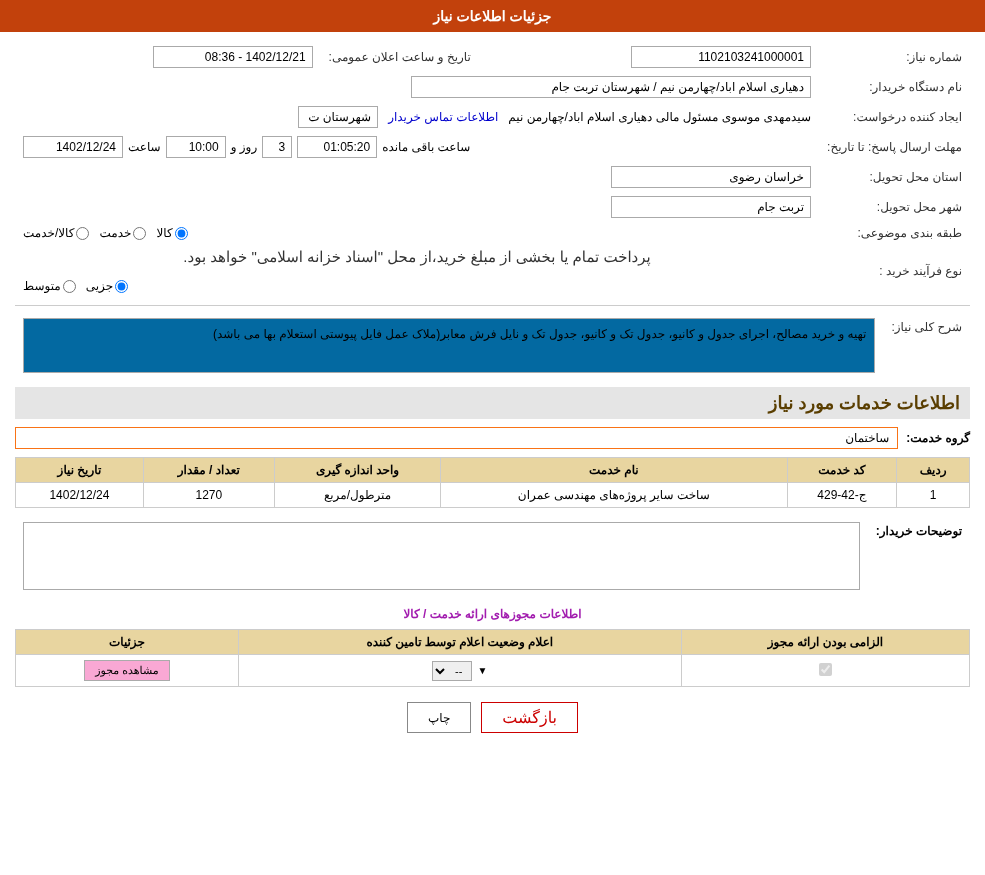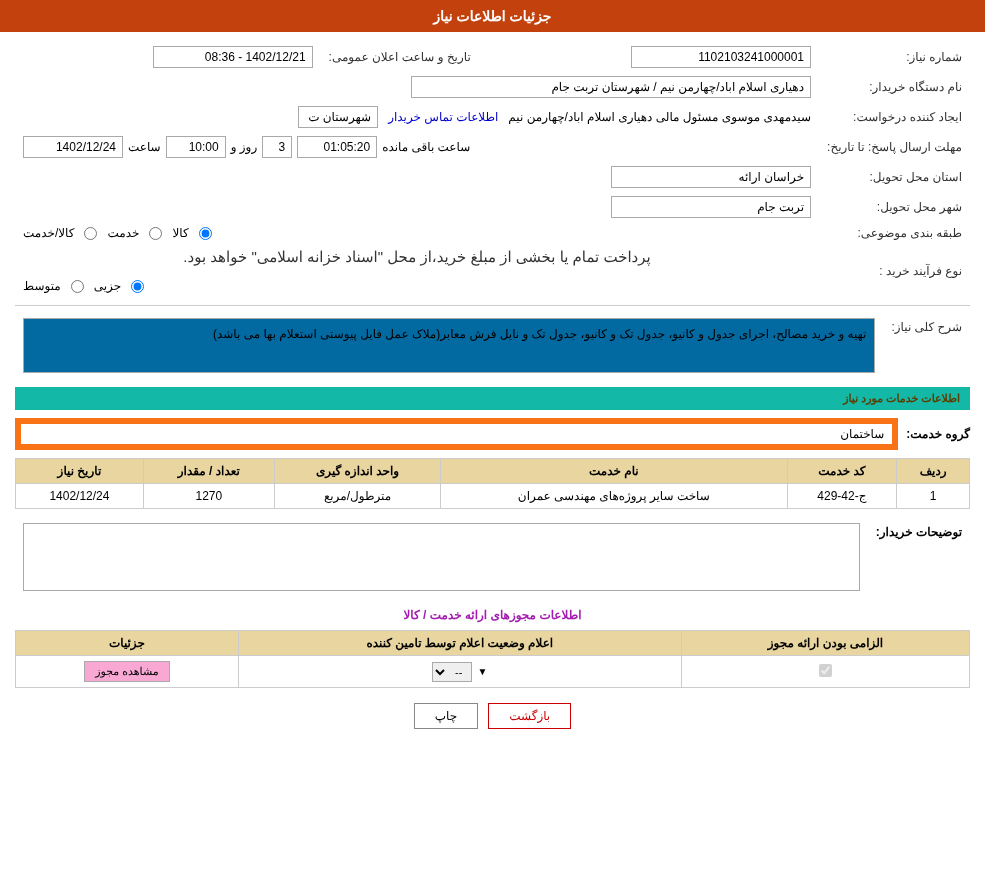--- a/index.html
+++ b/index.html
@@ -71,40 +71,40 @@
       padding: 6px 8px;
       min-height: 55px;
       text-align: right;
       line-height: 1.6;
       width: 100%;
     }
     .services-section {
       margin-top: 10px;
     }
     .services-header {
-      background: #14b8a6;
+      background: #e5e5e5;
       color: #5a3e00;
       font-weight: bold;
-      font-size: 11px;
+      font-size: 18px;
       padding: 5px 10px;
       text-align: right;
       margin-bottom: 8px;
     }
     .group-row {
       display: flex;
       align-items: center;
       margin-bottom: 8px;
       gap: 8px;
     }
     .group-label {
       font-weight: bold;
       white-space: nowrap;
     }
     .group-value {
-      border: 6px solid #f97316;
+      border: 1px solid #f97316;
       padding: 3px 8px;
       flex: 1;
     }
     .services-table {
       width: 100%;
       border-collapse: collapse;
       margin-bottom: 10px;
     }
     .services-table th {
       background: #e8d5a0;
@@ -176,33 +176,33 @@
       padding: 5px 20px;
       cursor: pointer;
       font-size: 12px;
     }
     .btn-back {
       background: #fff;
       border: 1px solid #cc0000;
       color: #cc0000;
       padding: 5px 20px;
       cursor: pointer;
-      font-size: 12px;
+      font-size: 16px;
     }
     .radio-group {
       display: flex;
       gap: 10px;
       align-items: center;
       flex-direction: row-reverse;
       justify-content: flex-start;
     }
     .radio-item {
       display: flex;
       align-items: center;
-      gap: 10px;
+      gap: 2px;
       flex-direction: row-reverse;
     }
     .inline-inputs {
       display: flex;
       align-items: center;
       gap: 5px;
       flex-direction: row-reverse;
     }
     .checkbox-cell {
       text-align: center;
@@ -262,21 +262,21 @@
             <span class="value-box" style="min-width:30px;">3</span>
             <span class="value-box" style="min-width:80px;">01:05:20</span>
             <span>ساعت باقی مانده</span>
           </div>
         </td>
       </tr>
 
       <tr>
         <td class="label-cell">استان محل تحویل:</td>
         <td class="value-cell" colspan="3">
-          <span class="value-box" style="min-width:200px;">خراسان ارائه</span>
+          <span class="value-box" style="min-width:200px;">خراسان رضوی</span>
         </td>
       </tr>
 
       <tr>
         <td class="label-cell">شهر محل تحویل:</td>
         <td class="value-cell" colspan="3">
           <span class="value-box" style="min-width:200px;">تربت جام</span>
         </td>
       </tr>
 

